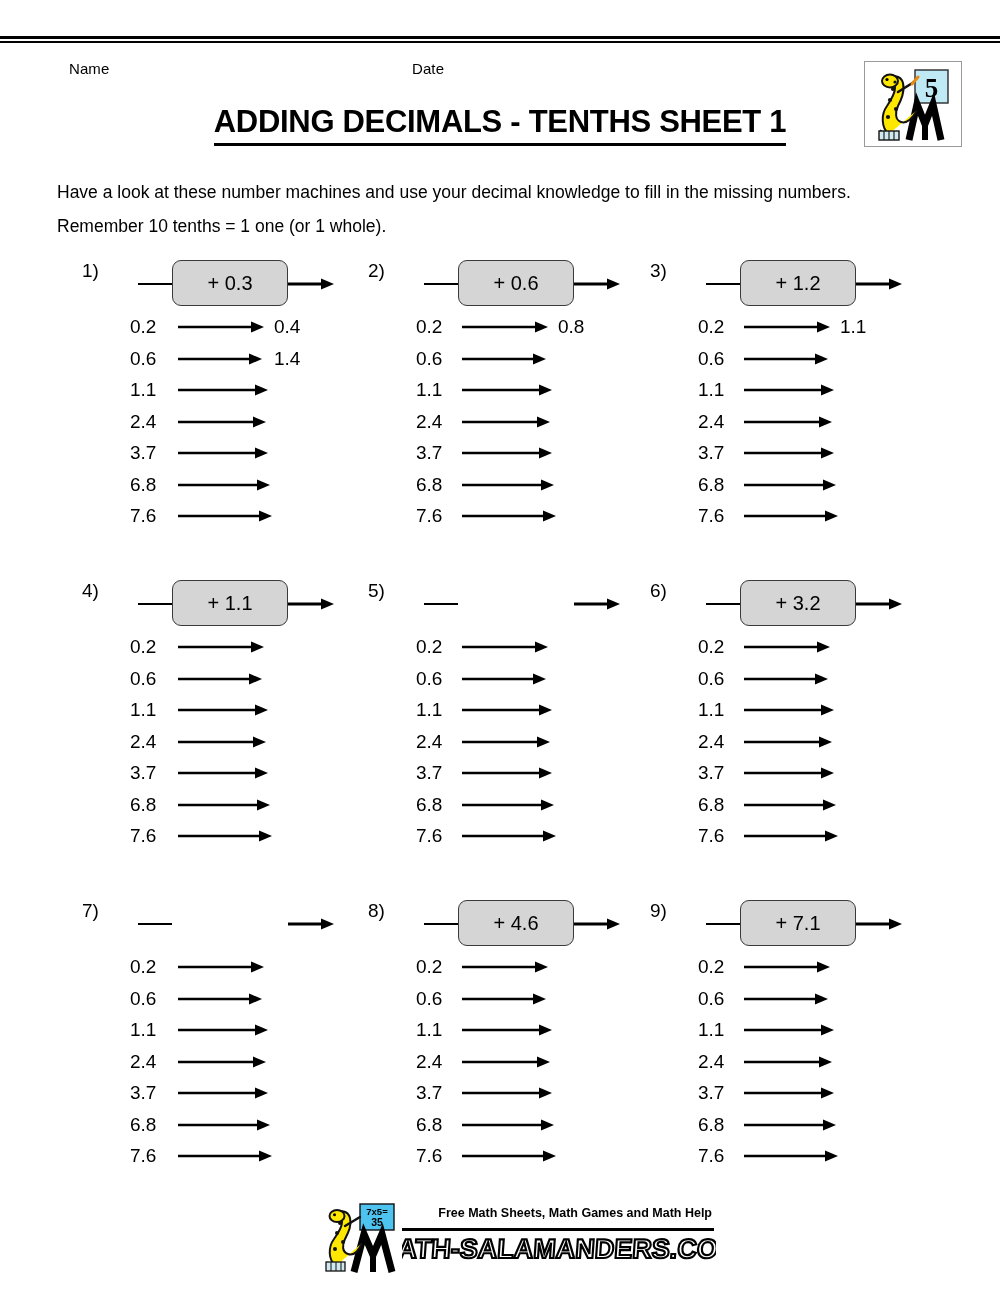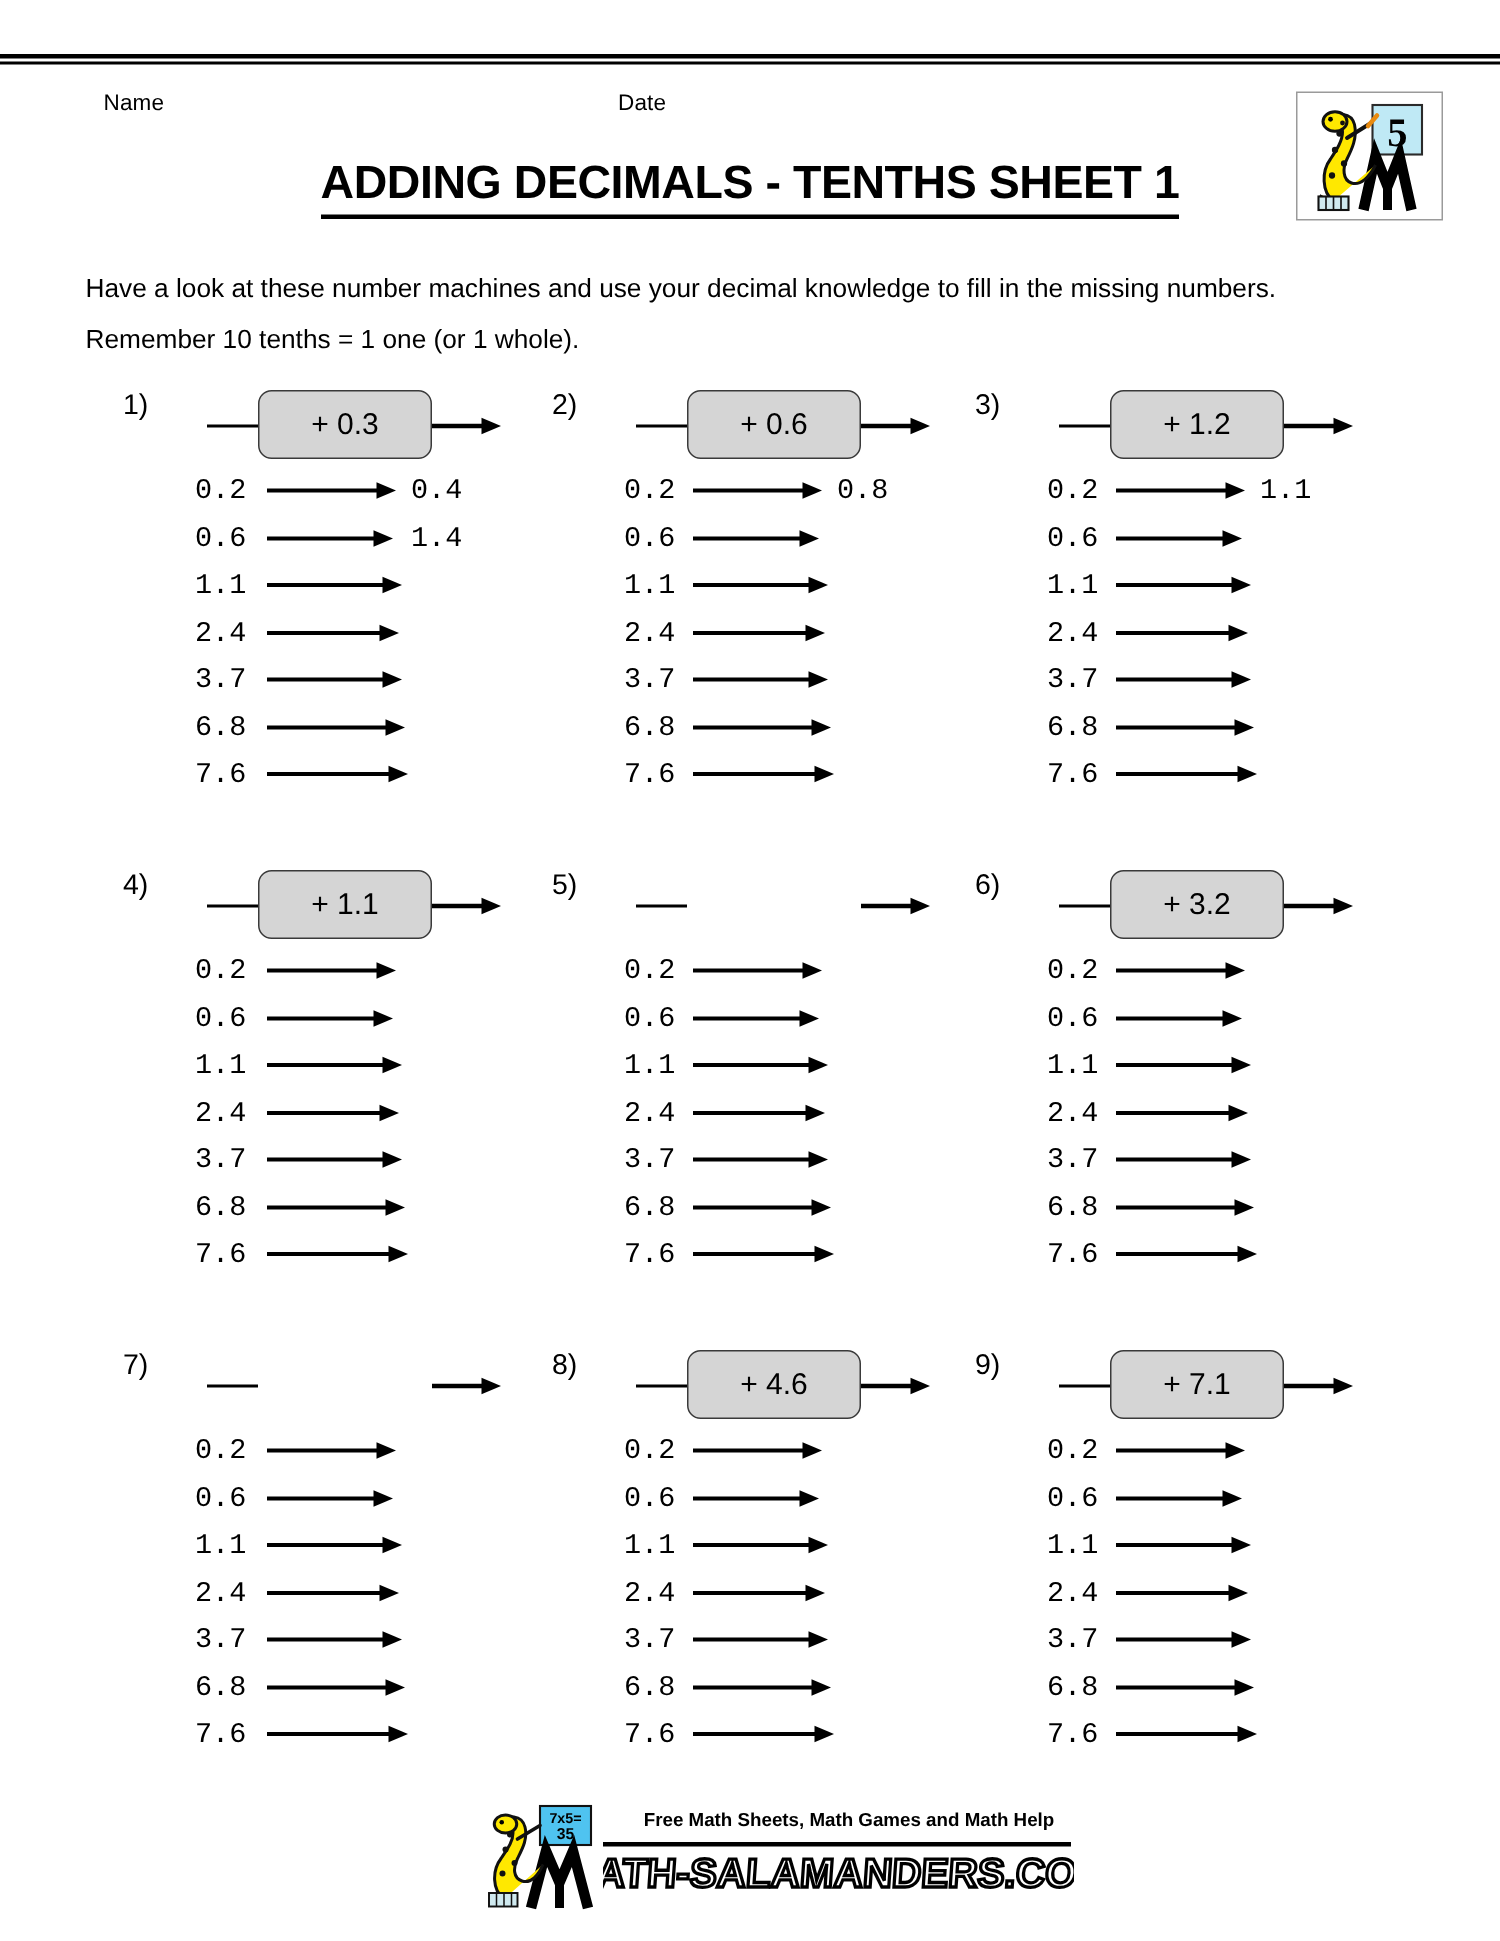--- a/index.html
+++ b/index.html
@@ -157,21 +157,20 @@
     width: 46px;
     height: 14px;
   }
 
   
   .m-rows {
     position: absolute;
     left: 0;
     top: 62px;
     width: 300px;
-    font-family: Liberation Mono, monospace;
   }
   .m-row {
     position: relative;
     height: 31.5px;
   }
   .m-in {
     position: absolute;
     left: 64px;
     top: 0;
     width: 44px;
@@ -197,21 +196,21 @@
     left: 316px;
     top: 1198px;
     width: 400px;
     height: 80px;
   }
   .footer-tag {
     position: absolute;
     left: 104px;
     top: 8px;
     width: 292px;
-    text-align: center;
+    text-align: right;
     font-size: 12.5px;
     font-weight: bold;
     color: #000;
   }
   .footer-rule {
     position: absolute;
     left: 86px;
     top: 30px;
     width: 312px;
     height: 3px;

